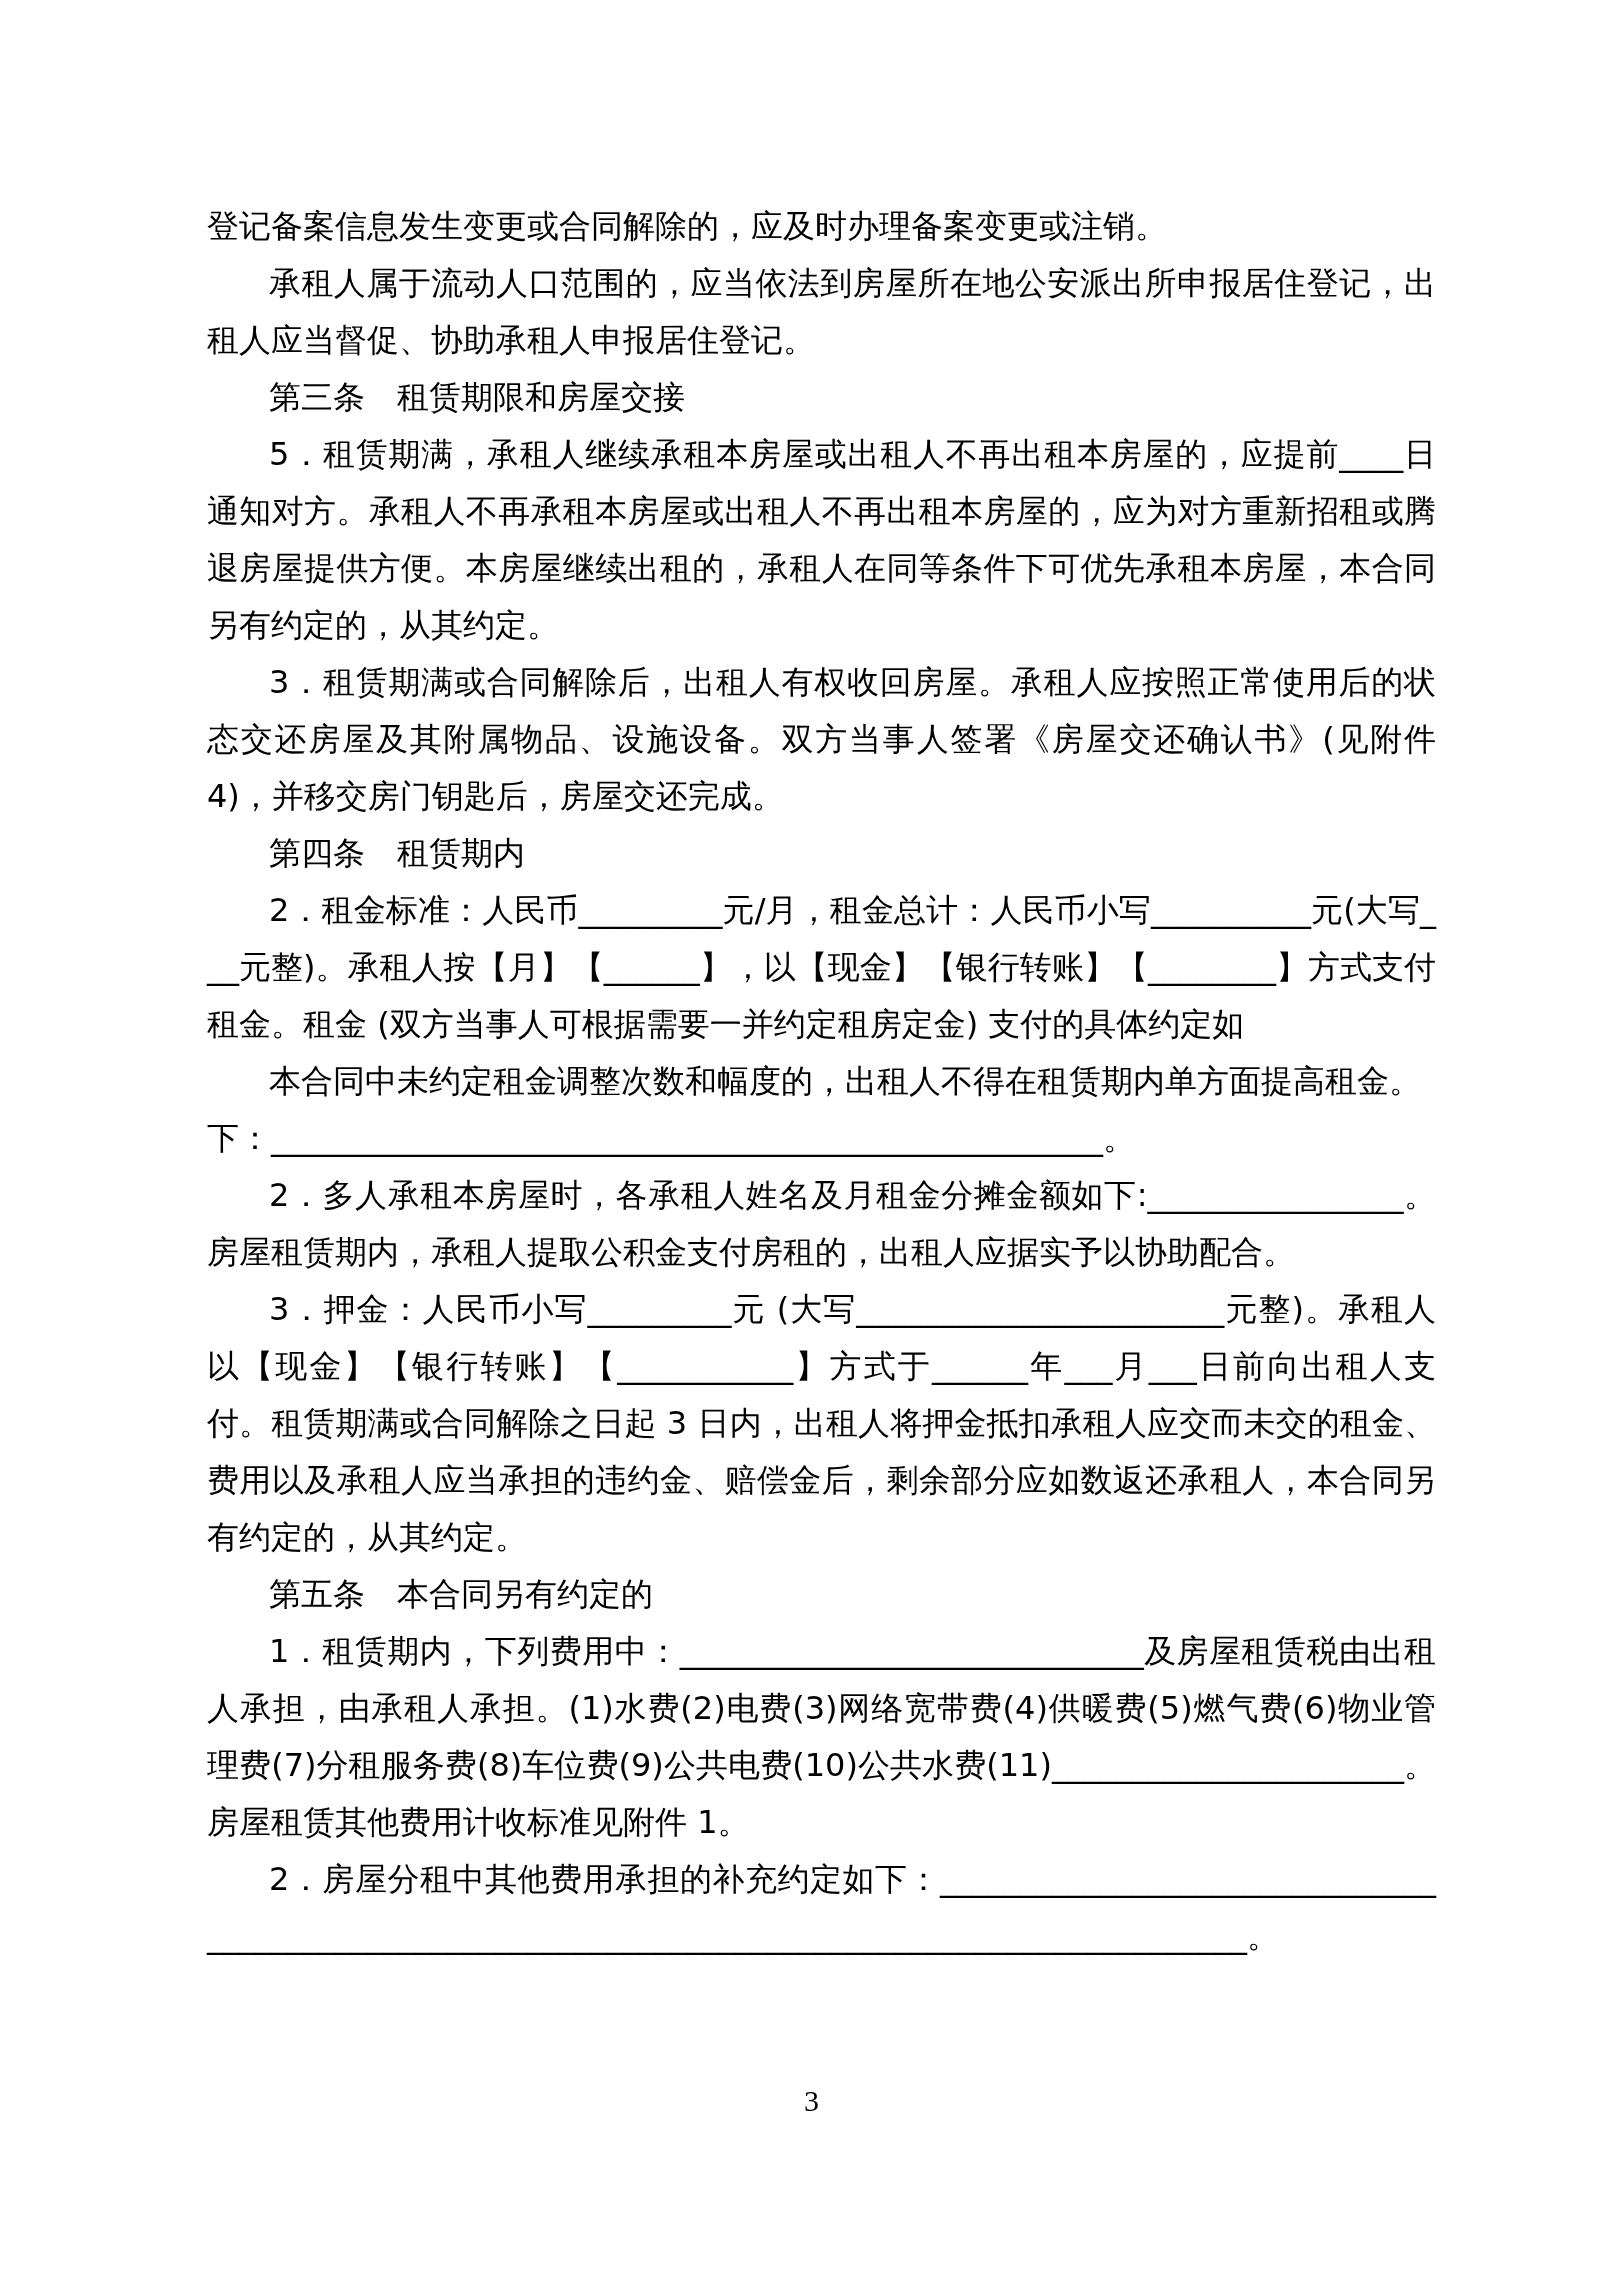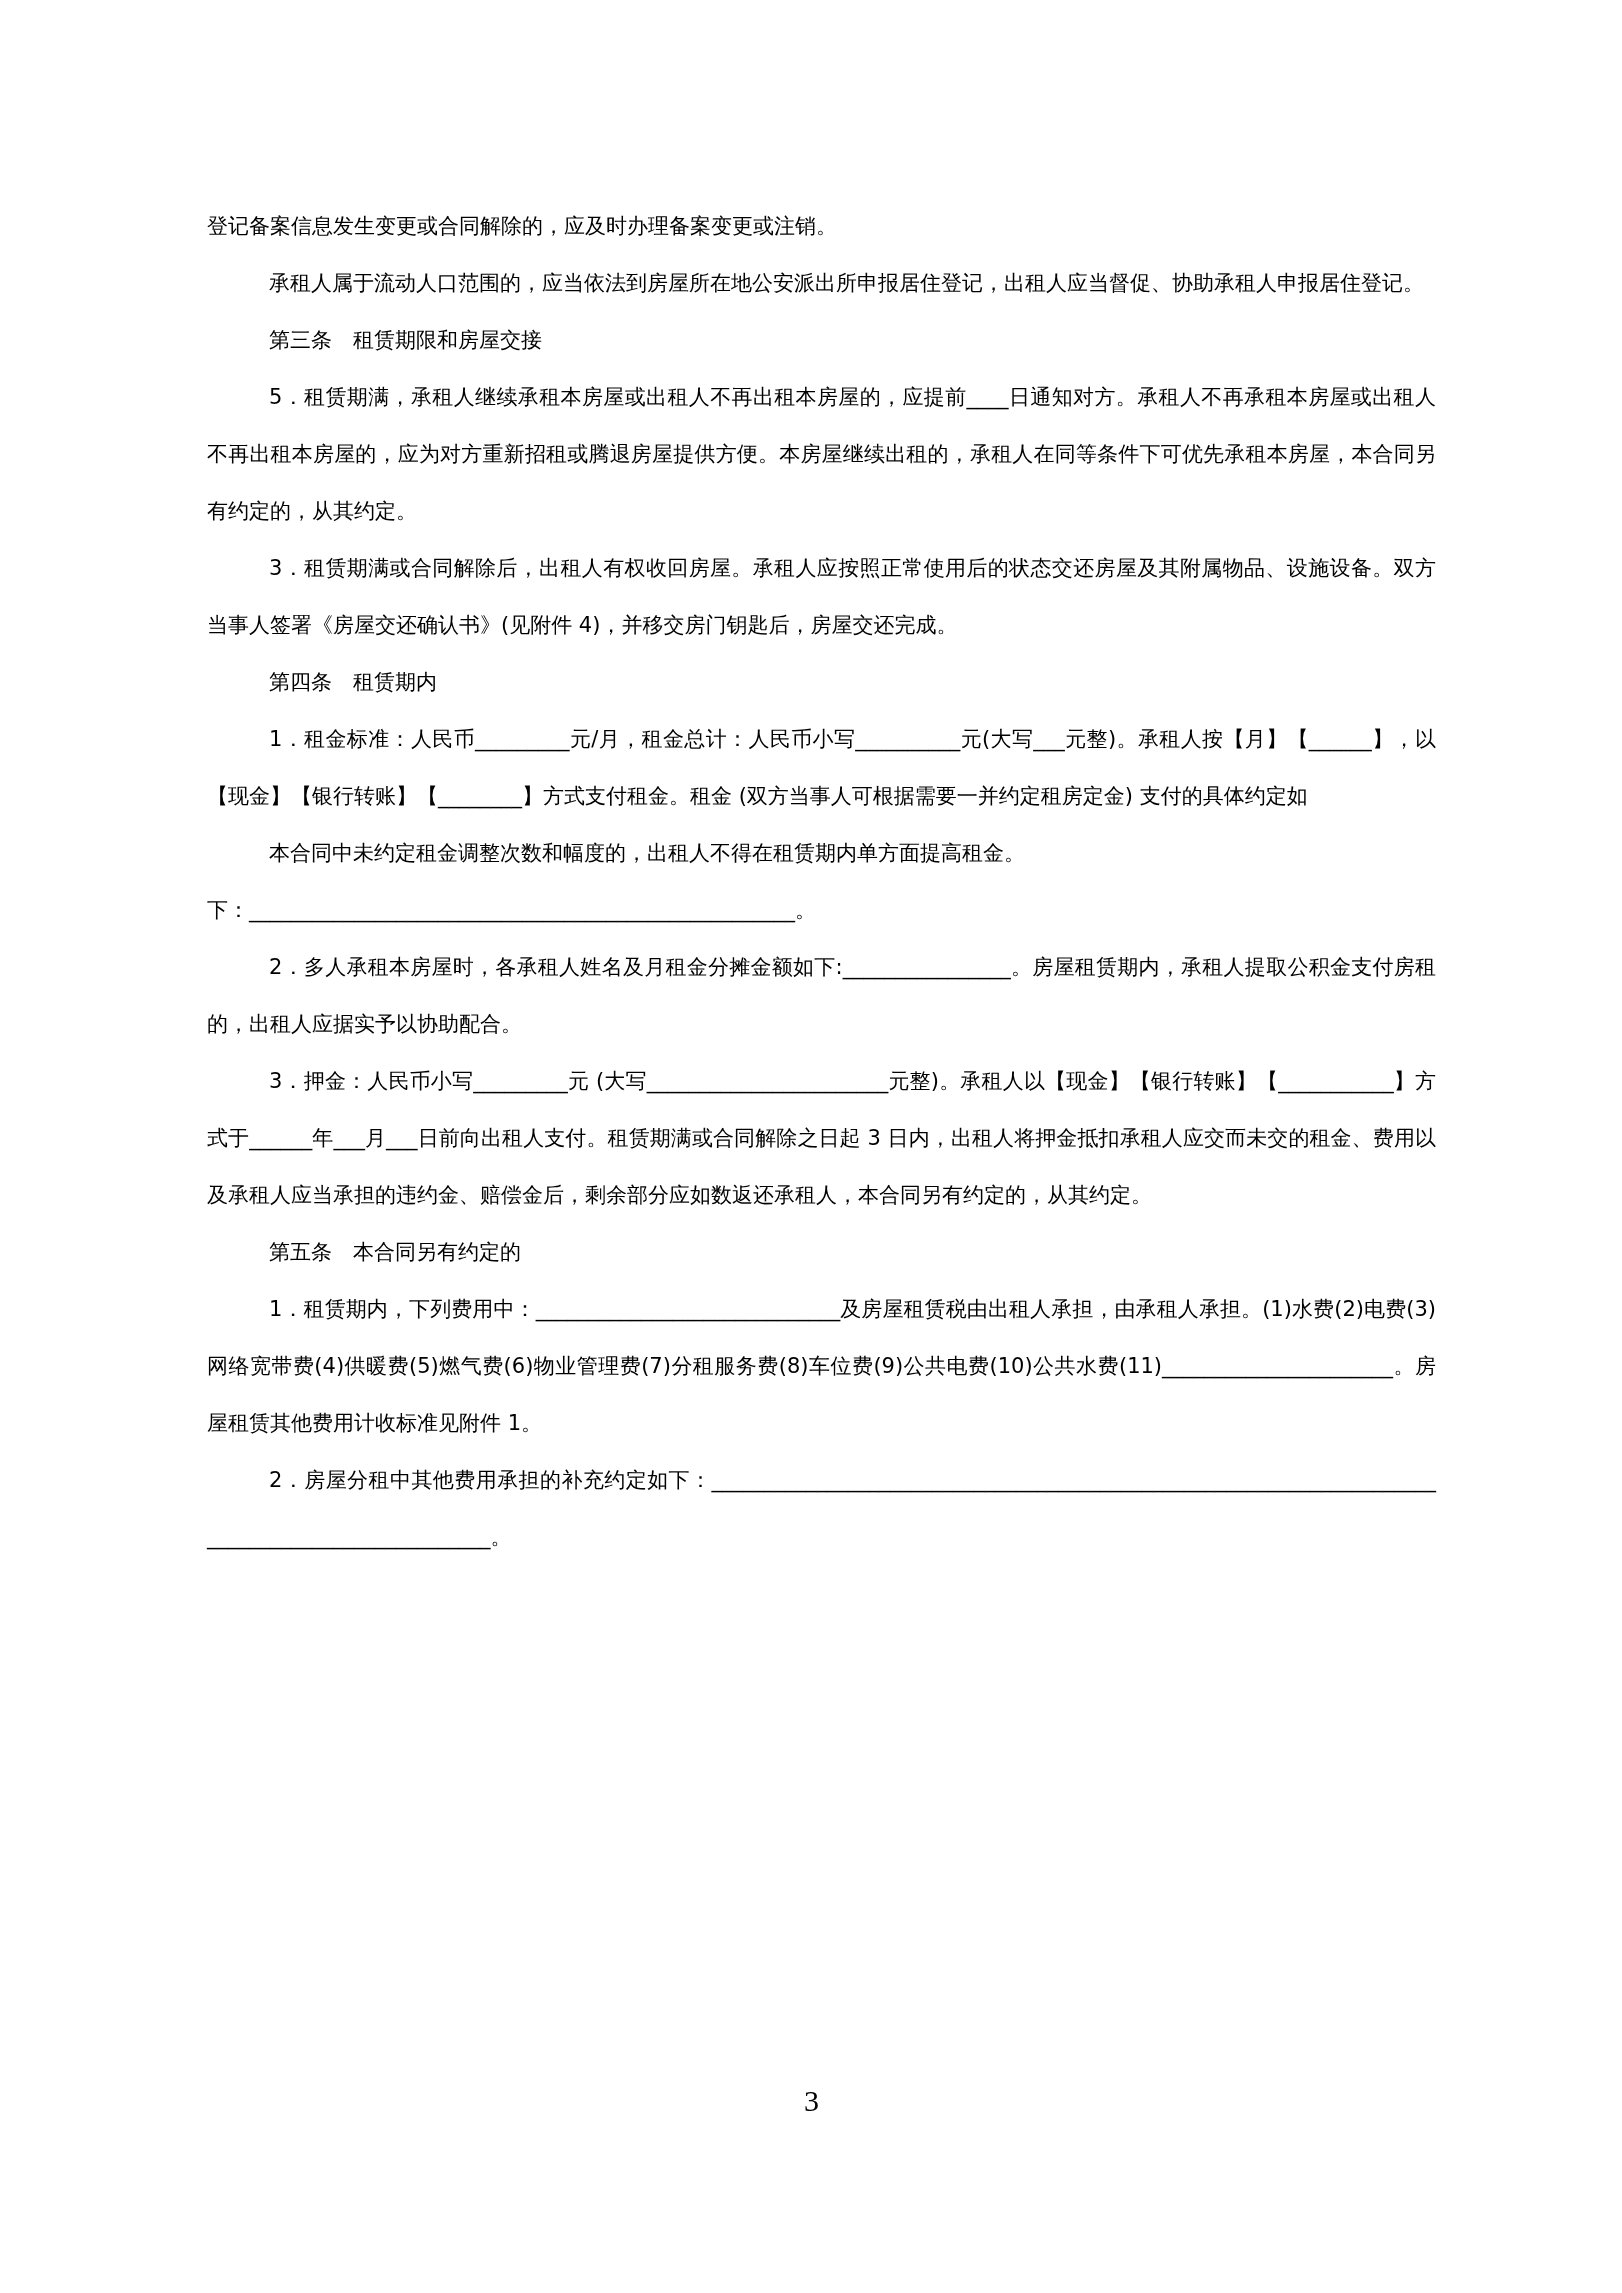--- a/index.html
+++ b/index.html
@@ -18,21 +18,21 @@
   }
   .content {
     position: absolute;
     left: 207px;
     top: 198px;
     width: 1229px;
   }
   p.para {
     margin: 0;
     padding: 0;
-    font-size: 21px;
+    font-size: 32px;
     line-height: 57px;
     text-align: justify;
     word-break: break-all;
     color: #000000;
   }
   p.para.indent {
     text-indent: 62px;
   }
   p.para.heading {
     font-weight: 400;
@@ -52,21 +52,21 @@
 <body>
 
 <div class="page">
   <div class="content">
     <p class="para">登记备案信息发生变更或合同解除的，应及时办理备案变更或注销。</p>
     <p class="para indent">承租人属于流动人口范围的，应当依法到房屋所在地公安派出所申报居住登记，出租人应当督促、协助承租人申报居住登记。</p>
     <p class="para indent heading">第三条　租赁期限和房屋交接</p>
     <p class="para indent">5．租赁期满，承租人继续承租本房屋或出租人不再出租本房屋的，应提前____日通知对方。承租人不再承租本房屋或出租人不再出租本房屋的，应为对方重新招租或腾退房屋提供方便。本房屋继续出租的，承租人在同等条件下可优先承租本房屋，本合同另有约定的，从其约定。</p>
     <p class="para indent">3．租赁期满或合同解除后，出租人有权收回房屋。承租人应按照正常使用后的状态交还房屋及其附属物品、设施设备。双方当事人签署《房屋交还确认书》(见附件 4)，并移交房门钥匙后，房屋交还完成。</p>
     <p class="para indent heading">第四条　租赁期内</p>
-    <p class="para indent">1．租金标准：人民币_________元/月，租金总计：人民币小写__________元(大写___元整)。承租人按【月】【______】，以【现金】【银行转账】【________】方式支付租金。租金 (双方当事人可根据需要一并约定租房定金) 支付的具体约定如</p>
+    <p class="para indent">2．租金标准：人民币_________元/月，租金总计：人民币小写__________元(大写___元整)。承租人按【月】【______】，以【现金】【银行转账】【________】方式支付租金。租金 (双方当事人可根据需要一并约定租房定金) 支付的具体约定如</p>
     <p class="para indent">本合同中未约定租金调整次数和幅度的，出租人不得在租赁期内单方面提高租金。</p>
     <p class="para">下：____________________________________________________。</p>
     <p class="para indent">2．多人承租本房屋时，各承租人姓名及月租金分摊金额如下:________________。房屋租赁期内，承租人提取公积金支付房租的，出租人应据实予以协助配合。</p>
     <p class="para indent">3．押金：人民币小写_________元 (大写_______________________元整)。承租人以【现金】【银行转账】【___________】方式于______年___月___日前向出租人支付。租赁期满或合同解除之日起 3 日内，出租人将押金抵扣承租人应交而未交的租金、费用以及承租人应当承担的违约金、赔偿金后，剩余部分应如数返还承租人，本合同另有约定的，从其约定。</p>
     <p class="para indent heading">第五条　本合同另有约定的</p>
     <p class="para indent">1．租赁期内，下列费用中：_____________________________及房屋租赁税由出租人承担，由承租人承担。(1)水费(2)电费(3)网络宽带费(4)供暖费(5)燃气费(6)物业管理费(7)分租服务费(8)车位费(9)公共电费(10)公共水费(11)______________________。房屋租赁其他费用计收标准见附件 1。</p>
     <p class="para indent">2．房屋分租中其他费用承担的补充约定如下：________________________________________________________________________________________________。</p>
   </div>
   <div class="page-footer">3</div>
 </div>

